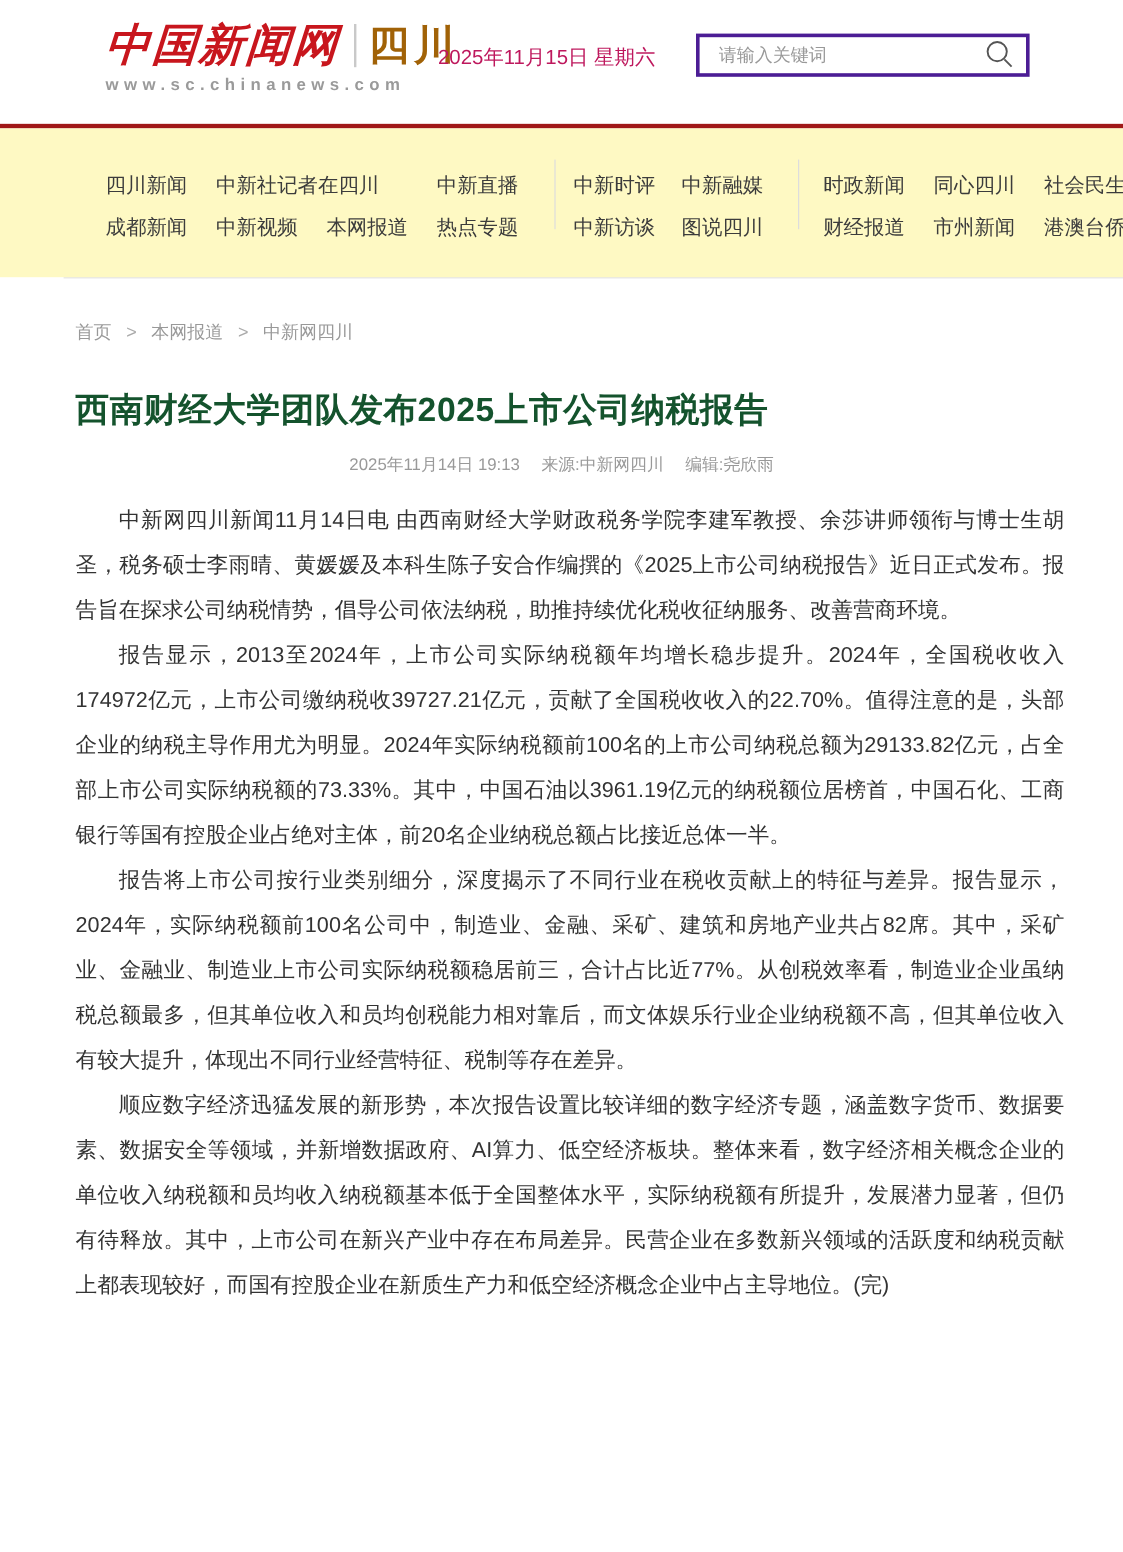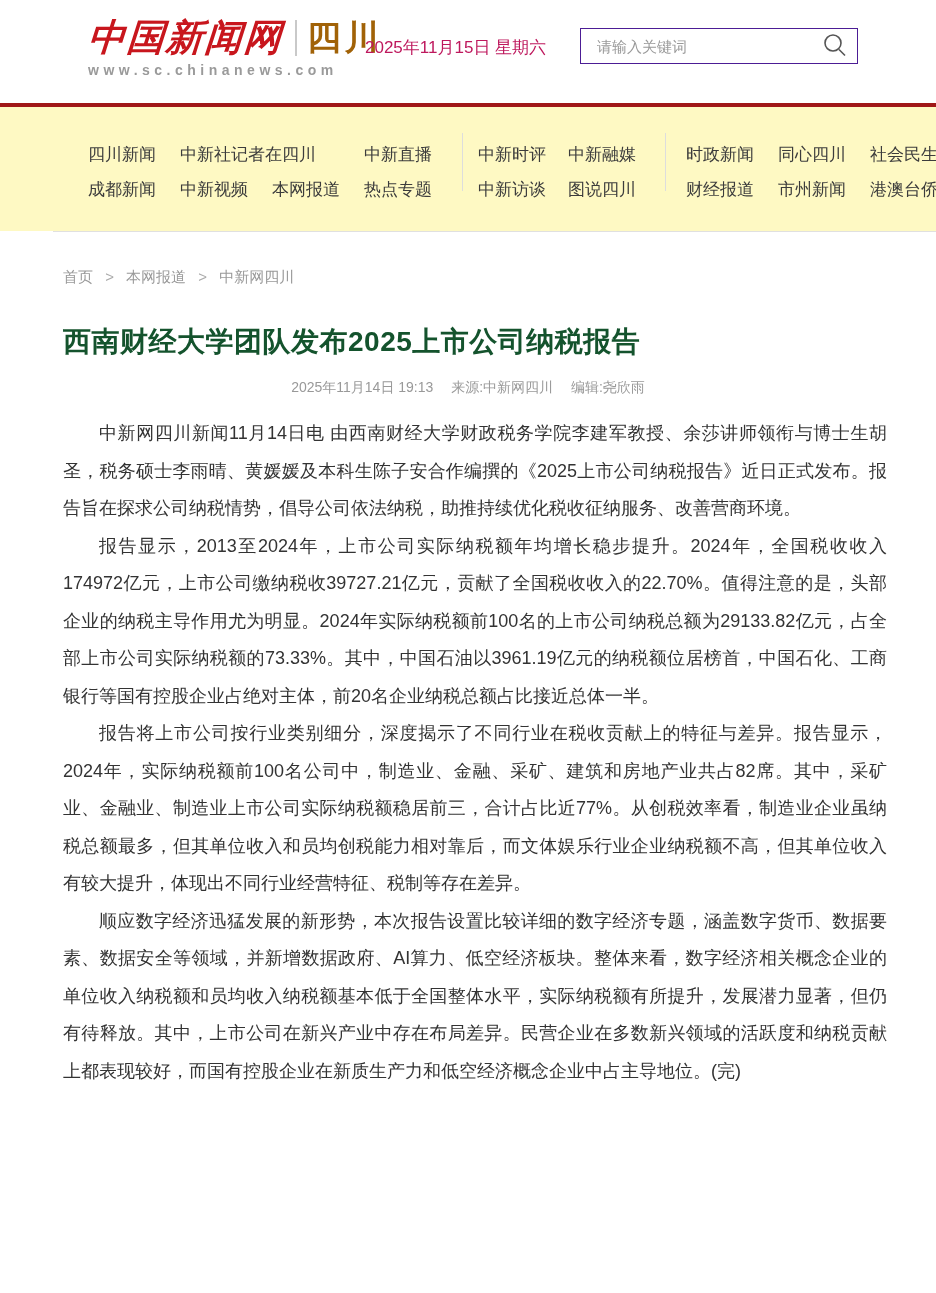--- a/index.html
+++ b/index.html
@@ -27,21 +27,21 @@
     margin-top: 2px; font-size: 14px; font-weight: 700;
     color: #9a9a9a; letter-spacing: 4.5px;
   }
   .header-date {
     position: absolute; left: 365px; top: 36px;
     font-size: 17px; color: #be185d;
   }
   .searchbox {
     position: absolute; left: 580px; top: 28px;
     width: 278px; height: 36px;
-    border: 1px solid #4c1d95; background: #fff;
+    border: 3px solid #4c1d95; background: #fff;
     display: flex; align-items: center;
   }
   .search-input {
     flex: 1; height: 100%; border: none; outline: none;
     padding: 0 8px 0 16px; font-size: 15px; color: #333;
     font-family: inherit; background: transparent;
   }
   .search-input::placeholder { color: #999; }
   .search-btn {
     width: 44px; height: 100%; border: none; background: transparent;

